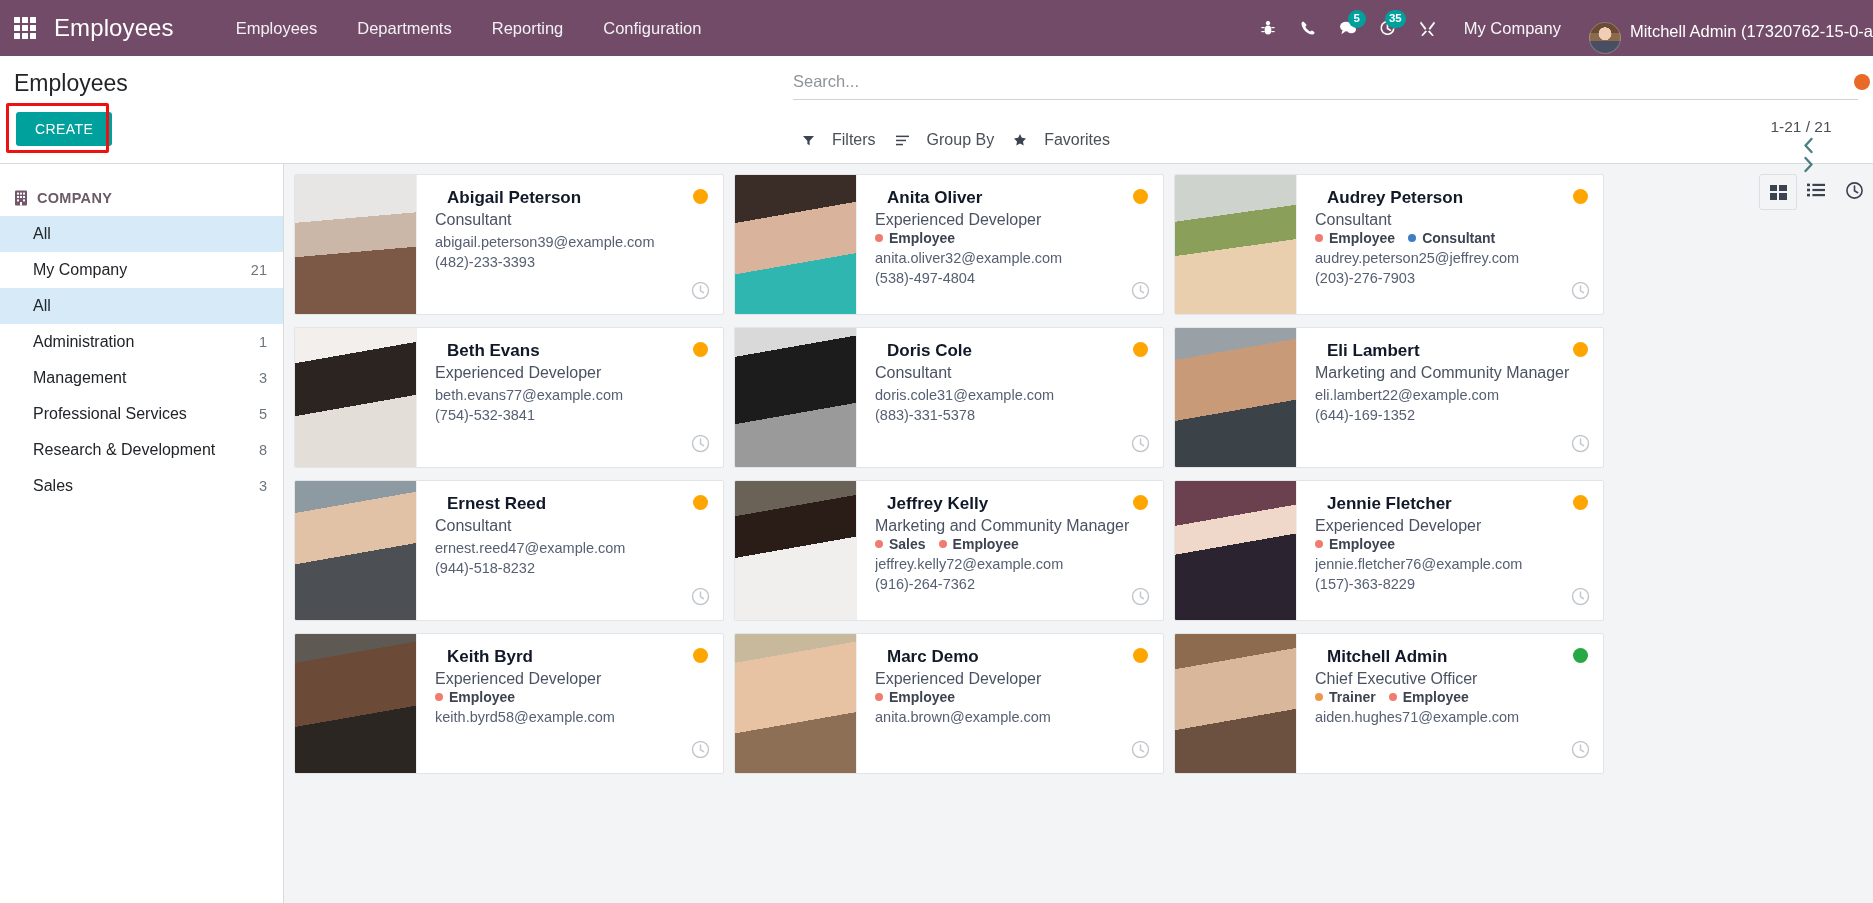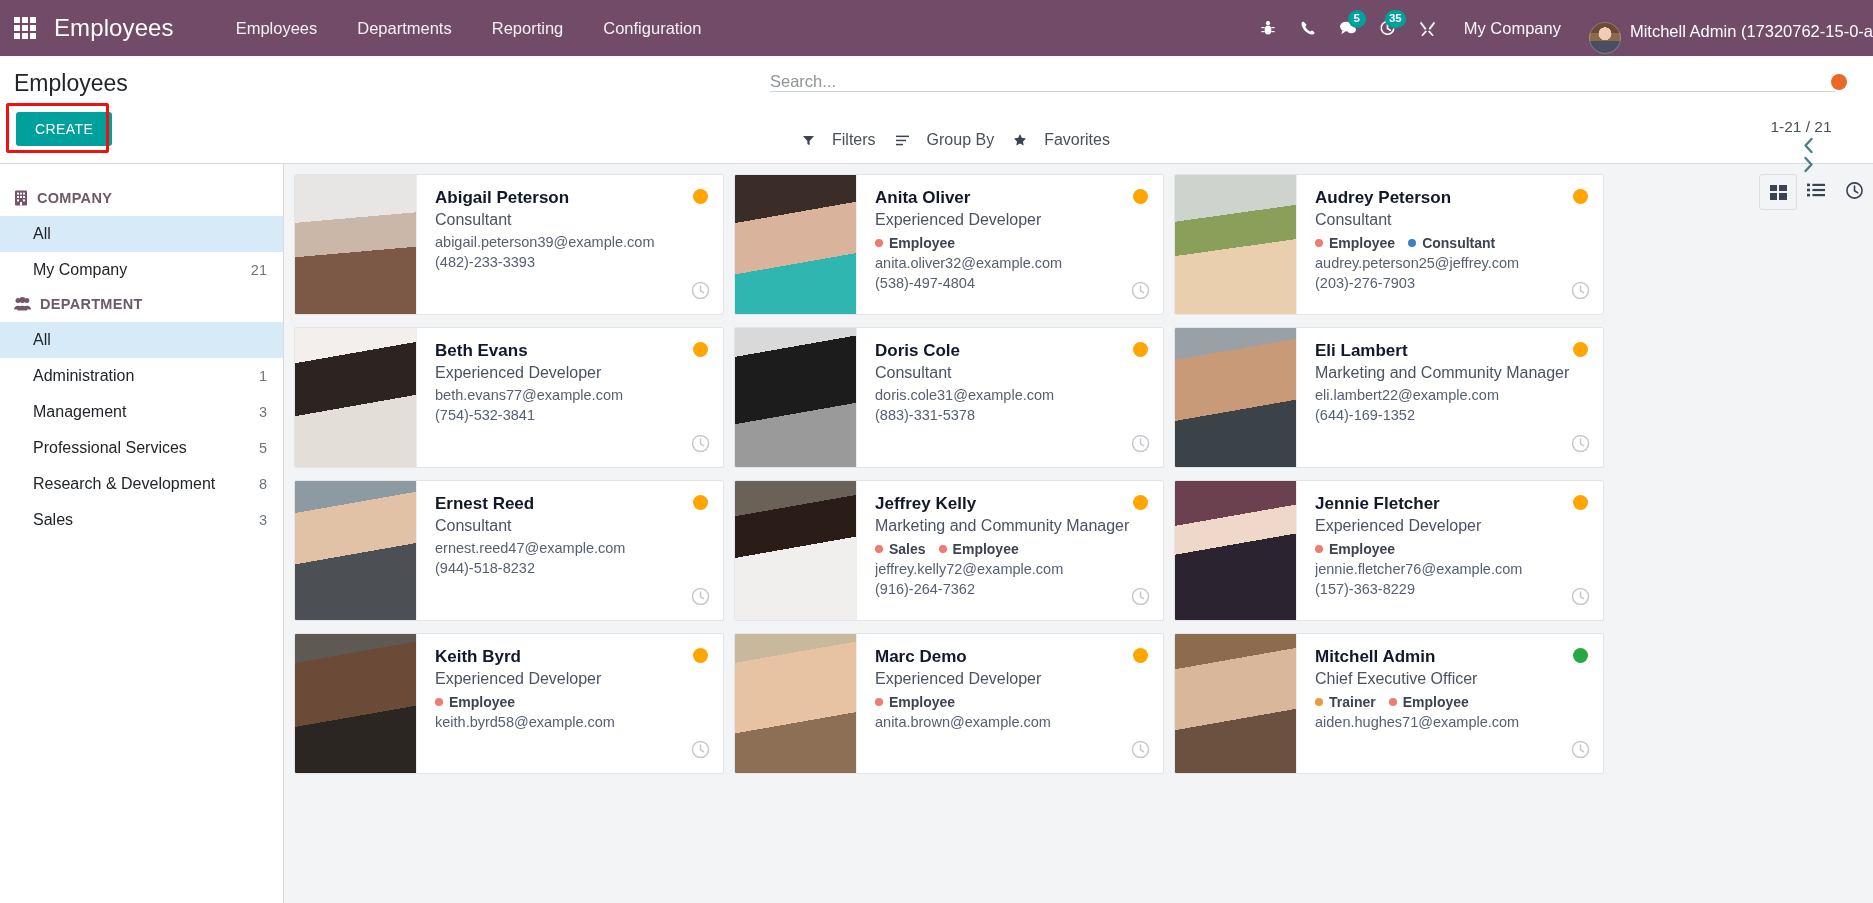--- a/index.html
+++ b/index.html
@@ -133,23 +133,24 @@
     position: absolute;
     left: 6px; top: 47px;
     width: 103px; height: 50px;
     border: 3px solid #ee1111;
     border-radius: 2px;
     pointer-events: none;
   }
 
   .searchbar {
     position: absolute;
-    left: 770px; top: 16px;
+    left: 793px; top: 16px;
     width: 1065px;
     border-bottom: 1px solid #cfd2d6;
+    padding-bottom: 8px;
   }
   .searchbar input {
     border: none;
     outline: none;
     width: 100%;
     font-size: 16.5px;
     color: #495057;
     background: transparent;
     font-family: "Liberation Sans", sans-serif;
   }
@@ -298,32 +299,32 @@
     overflow: hidden;
   }
   .emp-name {
     font-size: 17px;
     font-weight: 700;
     color: #111827;
     line-height: 1.22;
     white-space: nowrap;
     overflow: hidden;
     text-overflow: ellipsis;
+    margin-left: 12px;
   }
   .emp-job {
     font-size: 16px;
     color: #4a5262;
     line-height: 1.28;
     margin-top: 1px;
   }
   .tags {
     display: flex;
     flex-wrap: wrap;
     gap: 4px 13px;
-    margin-top: 5px;
   }
   .tag {
     display: inline-flex;
     align-items: center;
     gap: 6px;
     font-size: 14px;
     font-weight: 700;
     color: #3d4350;
     white-space: nowrap;
   }
@@ -533,33 +534,20 @@
     </div>
     <div class="sb-item selected">
       <span>All</span>
       <span class="sb-count"></span>
     </div>
     <div class="sb-item">
       <span>My Company</span>
       <span class="sb-count">21</span>
     </div>
 
-    <div class="sb-section">
-      <span class="sb-ico">
-        <svg width="17" height="14" viewBox="0 0 17 14" fill="#74566c">
-          <circle cx="4" cy="3.6" r="2.5"></circle>
-            <circle cx="12.8" cy="3.6" r="2.5"></circle>
-            <circle cx="8.4" cy="3" r="3"></circle>
-          <path d="M0 12.6c0-2.4 1.8-3.9 4-3.9s4 1.5 4 3.9z"></path>
-          <path d="M9 12.6c0-2.4 1.8-3.9 4-3.9s4 1.5 4 3.9z"></path>
-          <path d="M3.6 13.4c0-2.8 2.1-4.6 4.8-4.6s4.8 1.8 4.8 4.6z"></path>
-        </svg>
-      </span>
-      <span>DEPARTMENT</span>
-    </div>
     <div class="sb-item selected">
       <span>All</span>
       <span class="sb-count"></span>
     </div>
     <div class="sb-item">
       <span>Administration</span>
       <span class="sb-count">1</span>
     </div>
     <div class="sb-item">
       <span>Management</span>

